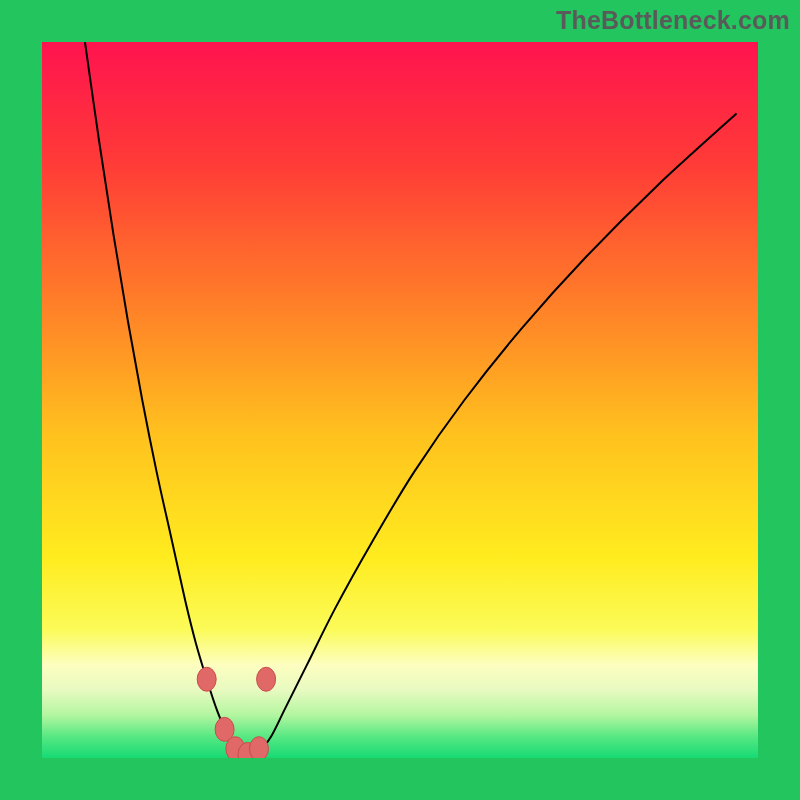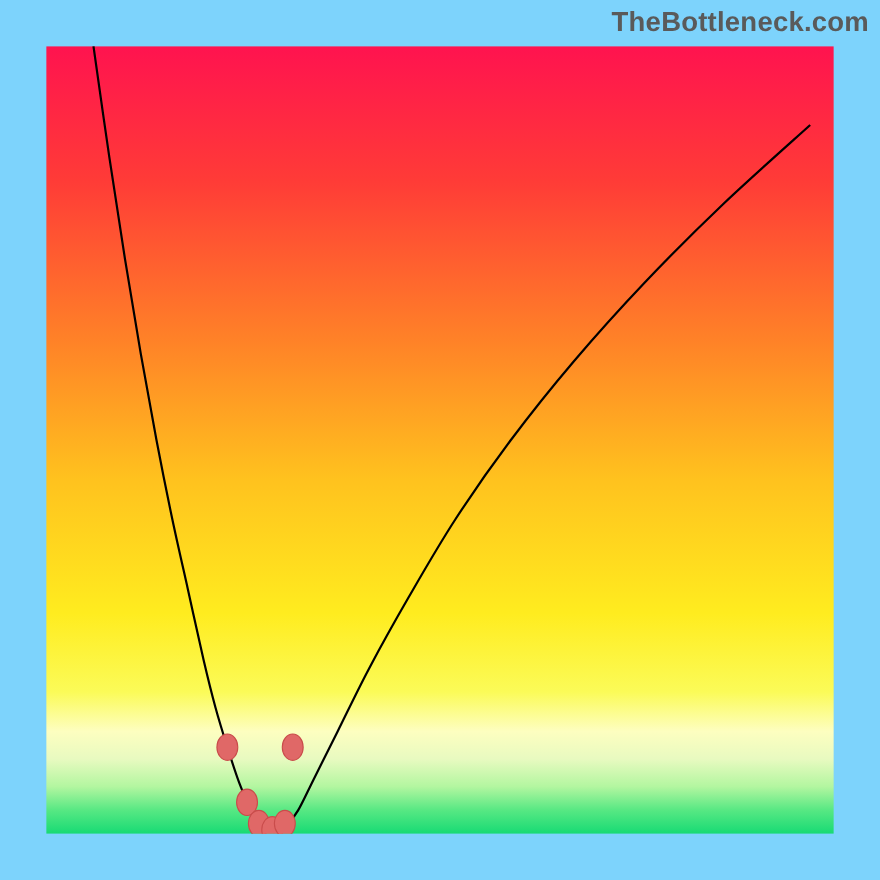--- a/index.html
+++ b/index.html
@@ -10,21 +10,21 @@
     background: #ffffff;
     overflow: hidden;
     font-family: Arial, Helvetica, sans-serif;
   }
   .frame {
     position: absolute;
     left: 0;
     top: 0;
     width: 800px;
     height: 800px;
-    background: #7dd3fc;
+    background: #22c55e;
   }
   .plot-wrap {
     position: absolute;
     left: 42px;
     top: 42px;
     width: 716px;
     height: 716px;
   }
   .plot {
     width: 716px;

